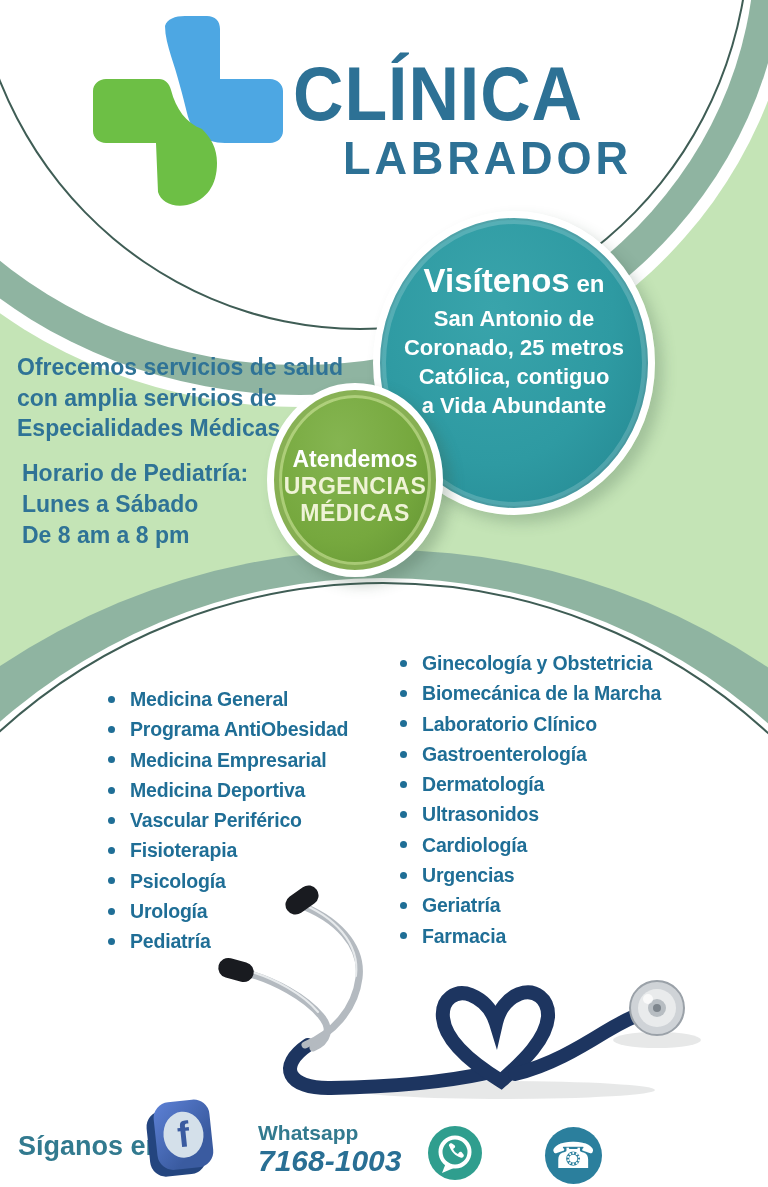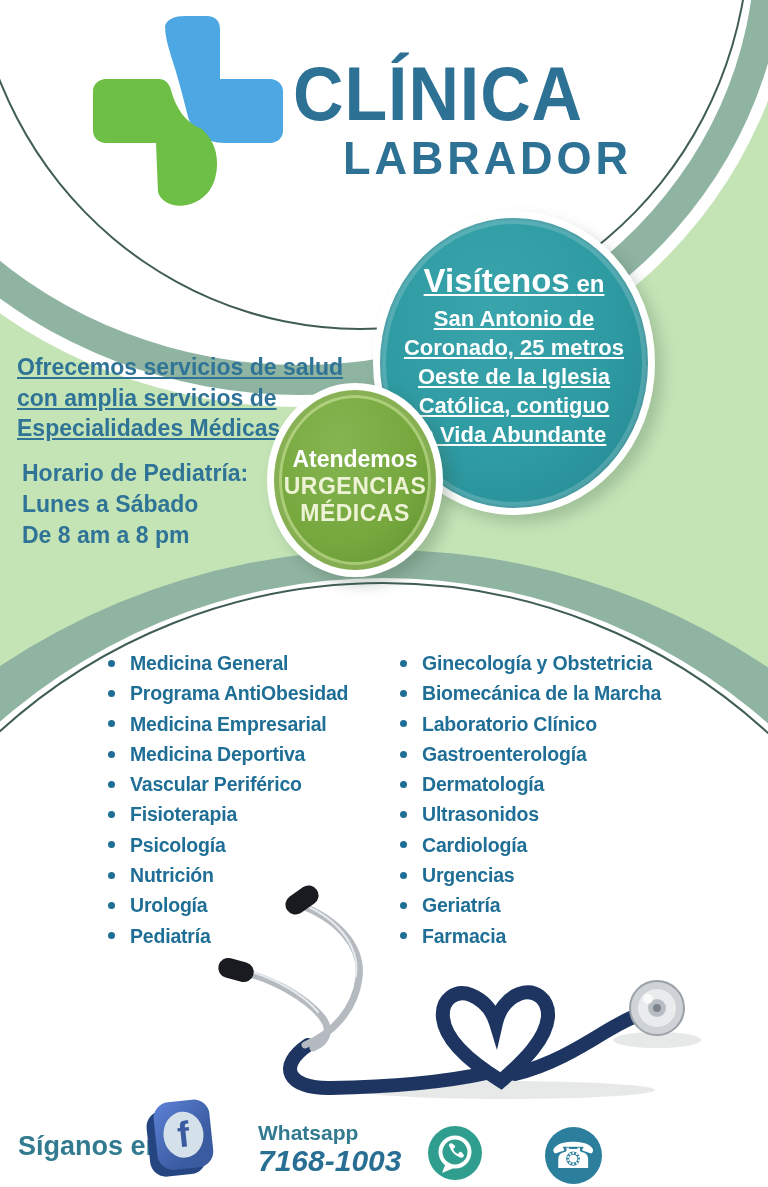--- a/index.html
+++ b/index.html
@@ -24,41 +24,41 @@
   .title1{position:absolute;left:293px;top:56px;font-size:76px;font-weight:bold;letter-spacing:1px;
           color:var(--c-heading);line-height:76px;z-index:12;transform:scaleX(.92);transform-origin:left;}
   .title2{position:absolute;left:343px;top:134px;font-size:47px;font-weight:bold;letter-spacing:4px;
           color:var(--c-heading);line-height:47px;z-index:12;transform:scaleX(.96);transform-origin:left;}
 
   
   .teal-bubble{position:absolute;left:373px;top:211px;width:282px;height:304px;border-radius:50%;
     border:7px solid #fff;z-index:10;text-align:center;color:#fff;
     background:radial-gradient(ellipse at 42% 32%, #39a4ab 0%, var(--c-teal) 55%, var(--c-teal-dark) 100%);
     box-shadow:8px 8px 14px rgba(60,90,70,.25), inset 0 0 0 6px rgba(255,255,255,.18), inset 0 0 0 2px rgba(0,60,65,.15);
-    padding-top:44px;text-decoration:underline;}
+    padding-top:44px;}
   .visit-head{font-size:24px;font-weight:bold;margin-bottom:4px;}
   .visit-big{font-size:33px;}
   .visit-line{font-size:22px;font-weight:bold;line-height:29px;}
   .green-bubble{position:absolute;left:267px;top:383px;width:176px;height:194px;border-radius:50%;
     border:7px solid #fff;z-index:11;text-align:center;
     background:radial-gradient(ellipse at 40% 30%, #85b551 0%, var(--c-green) 55%, var(--c-green-dark) 100%);
     box-shadow:8px 8px 14px rgba(60,90,70,.28), inset 0 0 0 5px rgba(90,140,40,.45), inset 0 0 0 8px rgba(215,235,165,.55);
     padding-top:56px;}
   .urgency-1{color:#fff;font-size:23px;font-weight:bold;line-height:27px;}
   .urgency-2{color:var(--c-urgency-text);font-size:23px;font-weight:bold;line-height:27px;letter-spacing:.5px;}
 
   
   .intro{position:absolute;left:17px;top:352px;z-index:9;color:var(--c-text);
-         font-size:23px;font-weight:bold;line-height:30.5px;text-decoration:underline;}
+         font-size:23px;font-weight:bold;line-height:30.5px;}
   .schedule{position:absolute;left:22px;top:458px;z-index:9;color:var(--c-text);
          font-size:23px;font-weight:bold;line-height:31px;}
 
   
   .svc{position:absolute;z-index:9;list-style:none;margin:0;padding:0;}
-  .svc-left{left:108px;top:648px;}
+  .svc-left{left:108px;top:684px;}
   .svc-right{left:400px;top:648px;}
   .svc li{height:30.3px;line-height:30.3px;font-size:19.5px;font-weight:bold;
           color:var(--c-list);letter-spacing:-0.2px;white-space:nowrap;display:flex;align-items:center;}
   .dot{width:7px;height:7px;border-radius:50%;background:var(--c-list);display:inline-block;margin-right:15px;flex:0 0 7px;}
 
   
   .steth{position:absolute;left:205px;top:882px;width:565px;height:225px;z-index:8;}
   .steth .navy{stroke:var(--c-navy);stroke-width:14;fill:none;stroke-linecap:round;}
   .steth .metal{stroke:var(--c-metal);stroke-width:7;fill:none;stroke-linecap:round;}
   .steth .metal-hi{stroke:#e7eaec;stroke-width:2;fill:none;stroke-linecap:round;}
@@ -107,21 +107,20 @@
   <div class="title1">CLÍNICA</div>
   <div class="title2">LABRADOR</div>
 
   <div class="teal-bubble">
     <div class="visit-head">
       <span class="visit-big">Visítenos</span>
       <span>en</span>
     </div>
     <div class="visit-line">San Antonio de</div>
     <div class="visit-line">Coronado, 25 metros</div>
-    <div class="visit-line">Oeste de la Iglesia</div>
     <div class="visit-line">Católica, contiguo</div>
     <div class="visit-line">a Vida Abundante</div>
   </div>
 
   <div class="green-bubble">
     <div class="urgency-1">Atendemos</div>
     <div class="urgency-2">URGENCIAS</div>
     <div class="urgency-2">MÉDICAS</div>
   </div>
 
@@ -157,24 +156,20 @@
         <span class="dot"></span>
         <span>Vascular Periférico</span>
       </li>
     <li>
         <span class="dot"></span>
         <span>Fisioterapia</span>
       </li>
     <li>
         <span class="dot"></span>
         <span>Psicología</span>
-      </li>
-    <li>
-        <span class="dot"></span>
-        <span>Nutrición</span>
       </li>
     <li>
         <span class="dot"></span>
         <span>Urología</span>
       </li>
     <li>
         <span class="dot"></span>
         <span>Pediatría</span>
       </li>
   </ul>

